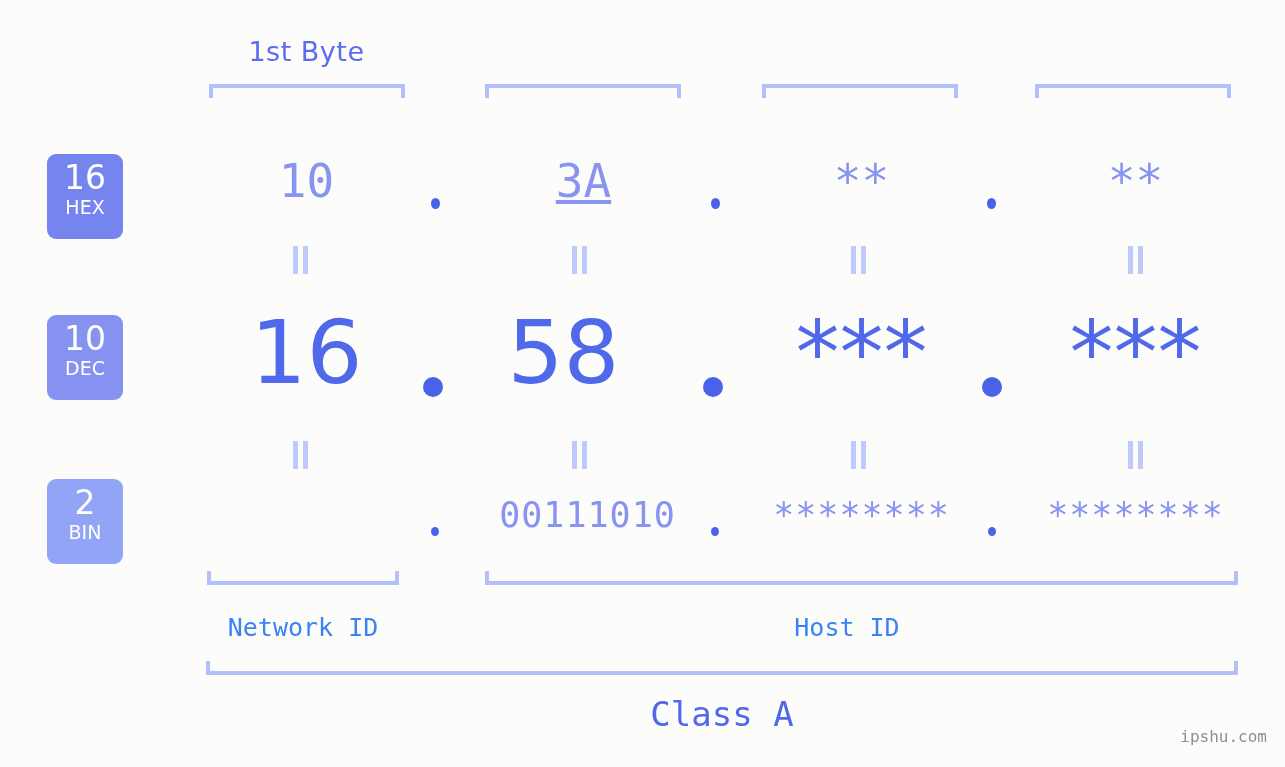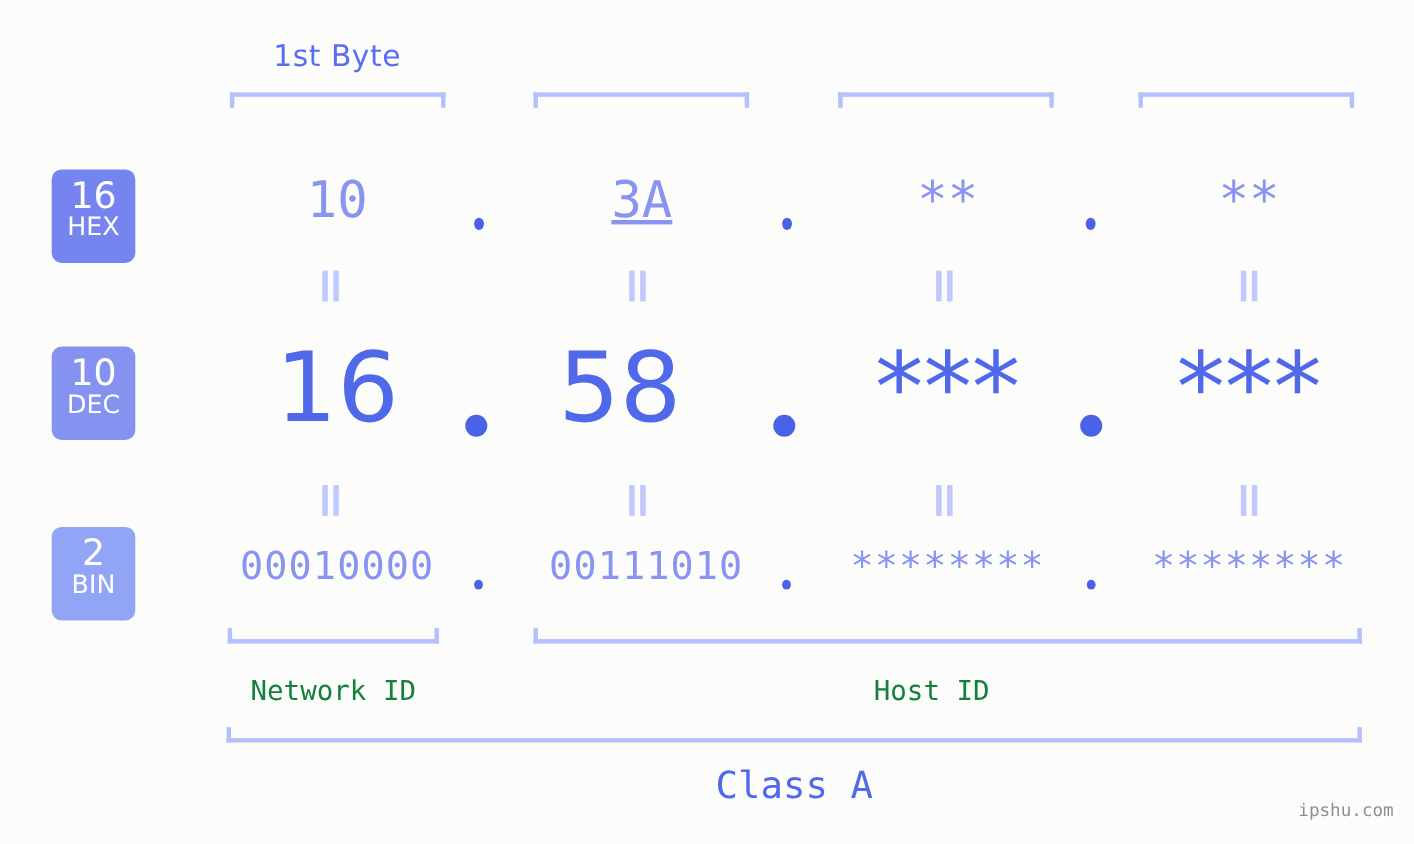--- a/index.html
+++ b/index.html
@@ -67,21 +67,21 @@
     padding-top: 6px;
   }
   .badge .num {
     display: block;
     font-size: 33px;
     line-height: 36px;
     font-weight: 400;
   }
   .badge .nm {
     display: block;
-    font-size: 23px;
+    font-size: 19px;
     line-height: 22px;
     font-weight: 400;
   }
 
   
   .cell {
     position: absolute;
     text-align: center;
     white-space: nowrap;
   }
@@ -131,21 +131,21 @@
     display: block;
   }
   .eqmark i.a { left: 0; }
   .eqmark i.b { left: 10px; }
 
   
   .sec-label {
     position: absolute;
     font-family: "DejaVu Sans Mono", monospace;
     font-size: 25px;
-    color: #15803d;
+    color: #3b82f6;
     text-align: center;
     white-space: nowrap;
   }
   .class-label {
     position: absolute;
     font-family: "DejaVu Sans Mono", monospace;
     font-size: 34px;
     color: #5068ea;
     text-align: center;
     white-space: nowrap;
@@ -254,23 +254,20 @@
   </div>
   <div class="eqmark" style="left:851px; top:441px;">
     <i class="a"></i>
       <i class="b"></i>
   </div>
   <div class="eqmark" style="left:1128px; top:441px;">
     <i class="a"></i>
       <i class="b"></i>
   </div>
 
-  <div class="cell bin-val" style="left:159px; width:295px; top:494px;">
-    <span>00010000</span>
-  </div>
   <div class="dot dot-bin" style="left:431px; top:527px;"></div>
 
   <div class="cell bin-val" style="left:440px; width:295px; top:494px;">
     <span>00111010</span>
   </div>
   <div class="dot dot-bin" style="left:711px; top:527px;"></div>
 
   <div class="cell bin-val" style="left:714px; width:295px; top:494px;">
     <span>********</span>
   </div>

